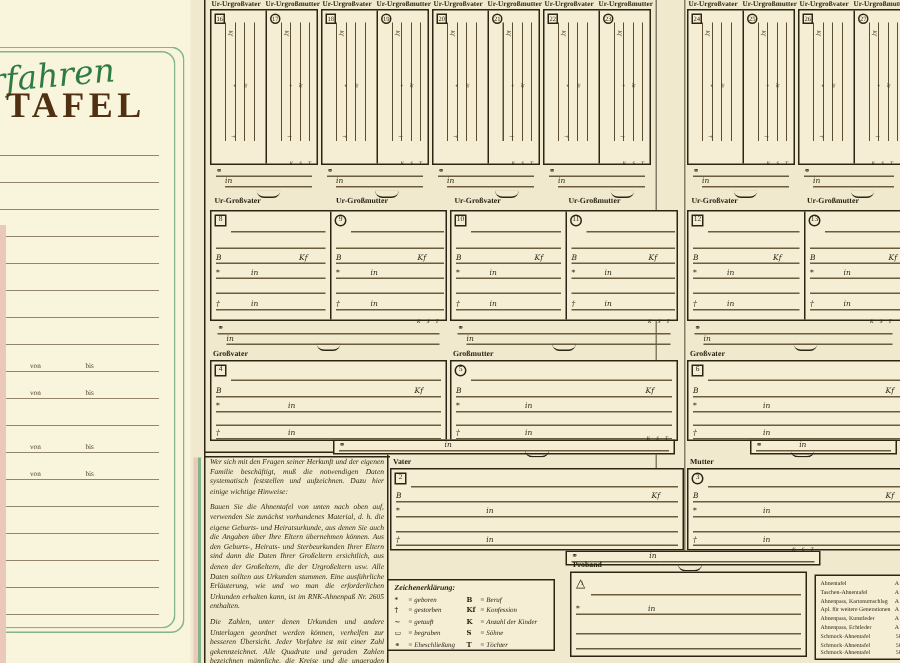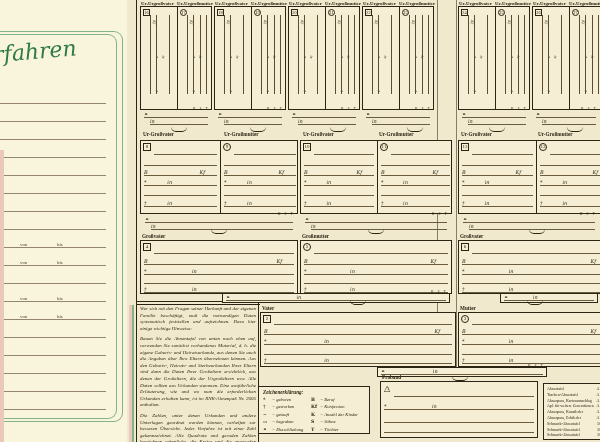--- a/index.html
+++ b/index.html
@@ -73,20 +73,21 @@
 </style>
 </head>
 <body>
 
 <div class="screen">
 
   <div class="cover">
     <div class="cframe" style="left:-20px;top:31px;width:142px;height:389px"></div>
     <div class="cframe inner" style="left:-20px;top:34px;width:136px;height:383px"></div>
     <span class="t-script">Vorfahren</span>
+    <span class="t-caps">TAFEL</span>
     <div class="clines"></div>
     <span class="vlab" style="left:20px;top:242px">von</span>
     <span class="vlab" style="left:57px;top:242px">bis</span>
     <span class="vlab" style="left:20px;top:260px">von</span>
     <span class="vlab" style="left:57px;top:260px">bis</span>
     <span class="vlab" style="left:20px;top:296px">von</span>
     <span class="vlab" style="left:57px;top:296px">bis</span>
     <span class="vlab" style="left:20px;top:314px">von</span>
     <span class="vlab" style="left:57px;top:314px">bis</span>
   </div>

